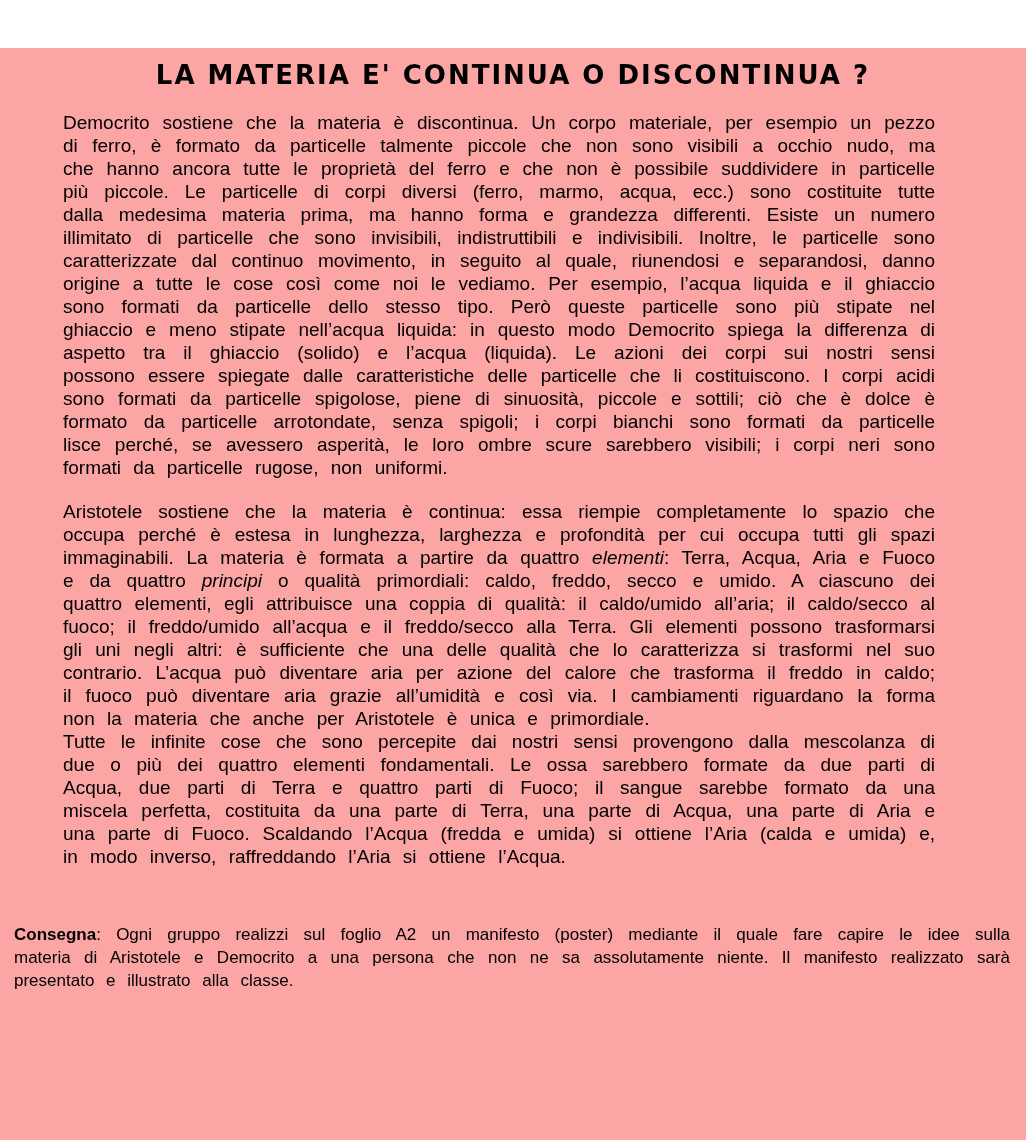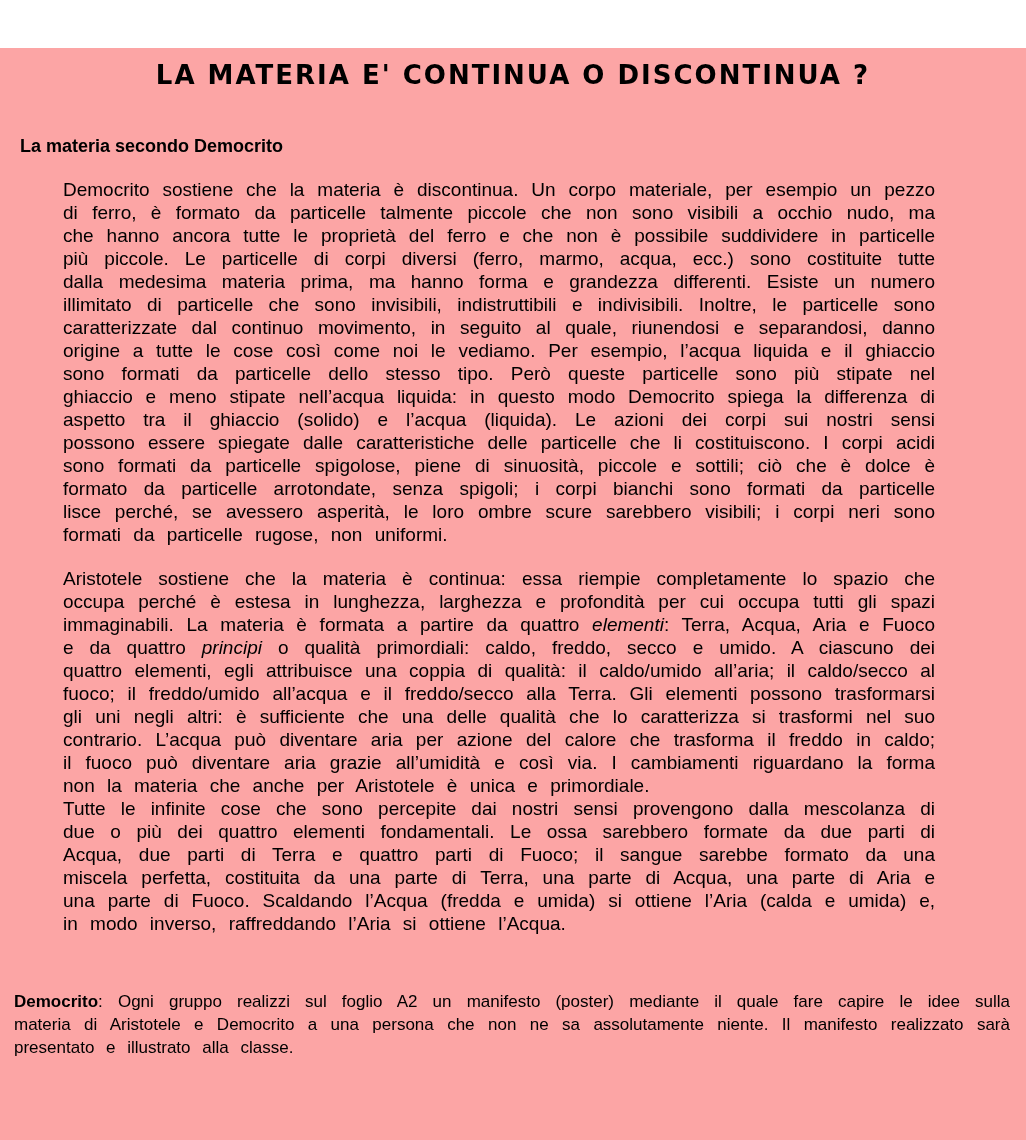--- a/index.html
+++ b/index.html
@@ -56,25 +56,24 @@
   .italic { font-style: italic; }
   .bold { font-weight: bold; }
 </style>
 </head>
 <body>
 
 <div class="page">
 
   <h1 class="doc-title">LA MATERIA E' CONTINUA O DISCONTINUA ?</h1>
 
-  <h2 class="section-heading heading-democrito">La materia secondo Democrito</h2>
 
   <p class="body-par">Democrito sostiene che la materia è discontinua. Un corpo materiale, per esempio un pezzo di ferro, è formato da particelle talmente piccole che non sono visibili a occhio nudo, ma che hanno ancora tutte le proprietà del ferro e che non è possibile suddividere in particelle più piccole. Le particelle di corpi diversi (ferro, marmo, acqua, ecc.) sono costituite tutte dalla medesima materia prima, ma hanno forma e grandezza differenti. Esiste un numero illimitato di particelle che sono invisibili, indistruttibili e indivisibili. Inoltre, le particelle sono caratterizzate dal continuo movimento, in seguito al quale, riunendosi e separandosi, danno origine a tutte le cose così come noi le vediamo. Per esempio, l’acqua liquida e il ghiaccio sono formati da particelle dello stesso tipo. Però queste particelle sono più stipate nel ghiaccio e meno stipate nell’acqua liquida: in questo modo Democrito spiega la differenza di aspetto tra il ghiaccio (solido) e l’acqua (liquida). Le azioni dei corpi sui nostri sensi possono essere spiegate dalle caratteristiche delle particelle che li costituiscono. I corpi acidi sono formati da particelle spigolose, piene di sinuosità, piccole e sottili; ciò che è dolce è formato da particelle arrotondate, senza spigoli; i corpi bianchi sono formati da particelle lisce perché, se avessero asperità, le loro ombre scure sarebbero visibili; i corpi neri sono formati da particelle rugose, non uniformi.</p>
 
 
   <div class="body-par">
     <p class="par-line"><span>Aristotele sostiene che la materia è continua: essa riempie completamente lo spazio che occupa perché è estesa in lunghezza, larghezza e profondità per cui occupa tutti gli spazi immaginabili. La materia è formata a partire da quattro </span><span class="italic">elementi</span><span>: Terra, Acqua, Aria e Fuoco e da quattro </span><span class="italic">principi</span><span> o qualità primordiali: caldo, freddo, secco e umido. A ciascuno dei quattro elementi, egli attribuisce una coppia di qualità: il caldo/umido all’aria; il caldo/secco al fuoco; il freddo/umido all’acqua e il freddo/secco alla Terra. Gli elementi possono trasformarsi gli uni negli altri: è sufficiente che una delle qualità che lo caratterizza si trasformi nel suo contrario. L’acqua può diventare aria per azione del calore che trasforma il freddo in caldo; il fuoco può diventare aria grazie all’umidità e così via. I cambiamenti riguardano la forma non la materia che anche per Aristotele è unica e primordiale.</span></p>
     <p class="par-line">Tutte le infinite cose che sono percepite dai nostri sensi provengono dalla mescolanza di due o più dei quattro elementi fondamentali. Le ossa sarebbero formate da due parti di Acqua, due parti di Terra e quattro parti di Fuoco; il sangue sarebbe formato da una miscela perfetta, costituita da una parte di Terra, una parte di Acqua, una parte di Aria e una parte di Fuoco. Scaldando l’Acqua (fredda e umida) si ottiene l’Aria (calda e umida) e, in modo inverso, raffreddando l’Aria si ottiene l’Acqua.</p>
   </div>
 
-  <p class="consegna"><span class="bold">Democrito</span><span>: Ogni gruppo realizzi sul foglio A2 un manifesto (poster) mediante il quale fare capire le idee sulla materia di Aristotele e Democrito a una persona che non ne sa assolutamente niente. Il manifesto realizzato sarà presentato e illustrato alla classe.</span></p>
+  <p class="consegna"><span class="bold">Consegna</span><span>: Ogni gruppo realizzi sul foglio A2 un manifesto (poster) mediante il quale fare capire le idee sulla materia di Aristotele e Democrito a una persona che non ne sa assolutamente niente. Il manifesto realizzato sarà presentato e illustrato alla classe.</span></p>
 
 </div>
 
 </body></html>

